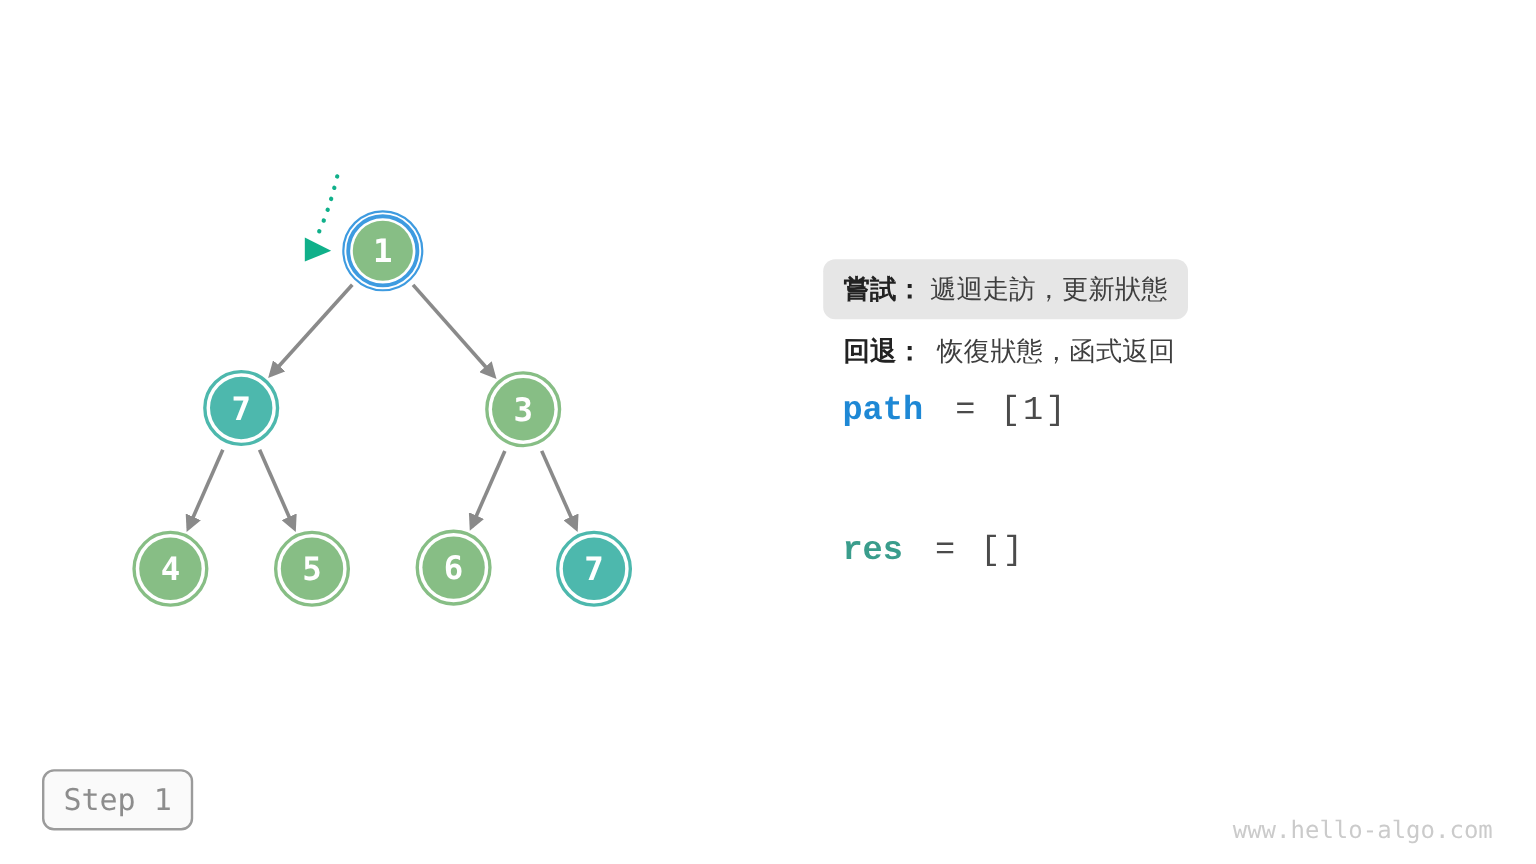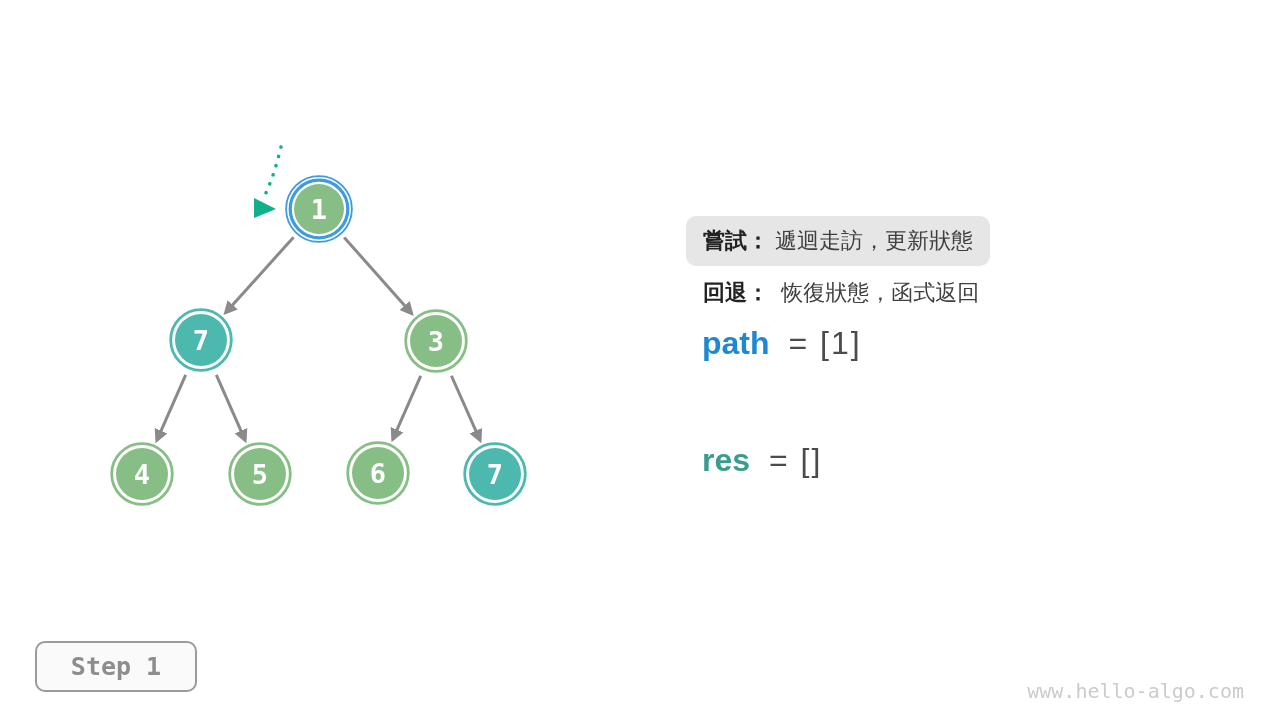--- a/index.html
+++ b/index.html
@@ -35,41 +35,41 @@
     display: inline-flex;
     align-items: center;
     padding: 0 17px;
     background: #e6e6e6;
     border-radius: 10px;
   }
   .back-line { left: 703px; top: 280px; }
   .code-line {
     position: absolute;
     white-space: nowrap;
-    font-family: Liberation Sans, sans-serif;
-    font-size: 32px;
+    font-family: Liberation Mono, monospace;
+    font-size: 28px;
     line-height: 30px;
     color: #4b4b4b;
   }
   .code-line .var-name { font-weight: bold; }
   .code-line .var-value { margin-left: 10px; letter-spacing: 2px; }
   .path-line { left: 702px; top: 328px; }
   .res-line  { left: 702px; top: 445px; }
   .step-badge {
     position: absolute;
     left: 35px; top: 641px;
-    width: 162px; height: 51px;
+    width: 126px; height: 51px;
     border: 2px solid #9b9b9b;
     border-radius: 10px;
     background: #fafafa;
     display: flex;
     align-items: center;
     justify-content: center;
     font-family: "DejaVu Sans Mono", "Liberation Mono", monospace;
-    font-weight: bold;
+    font-weight: normal;
     font-size: 25px;
     color: #8d8d8d;
   }
   .watermark {
     position: absolute;
     right: 36px; top: 679px;
     font-family: "DejaVu Sans Mono", "Liberation Mono", monospace;
     font-size: 20px;
     color: #cbcbcb;
   }

